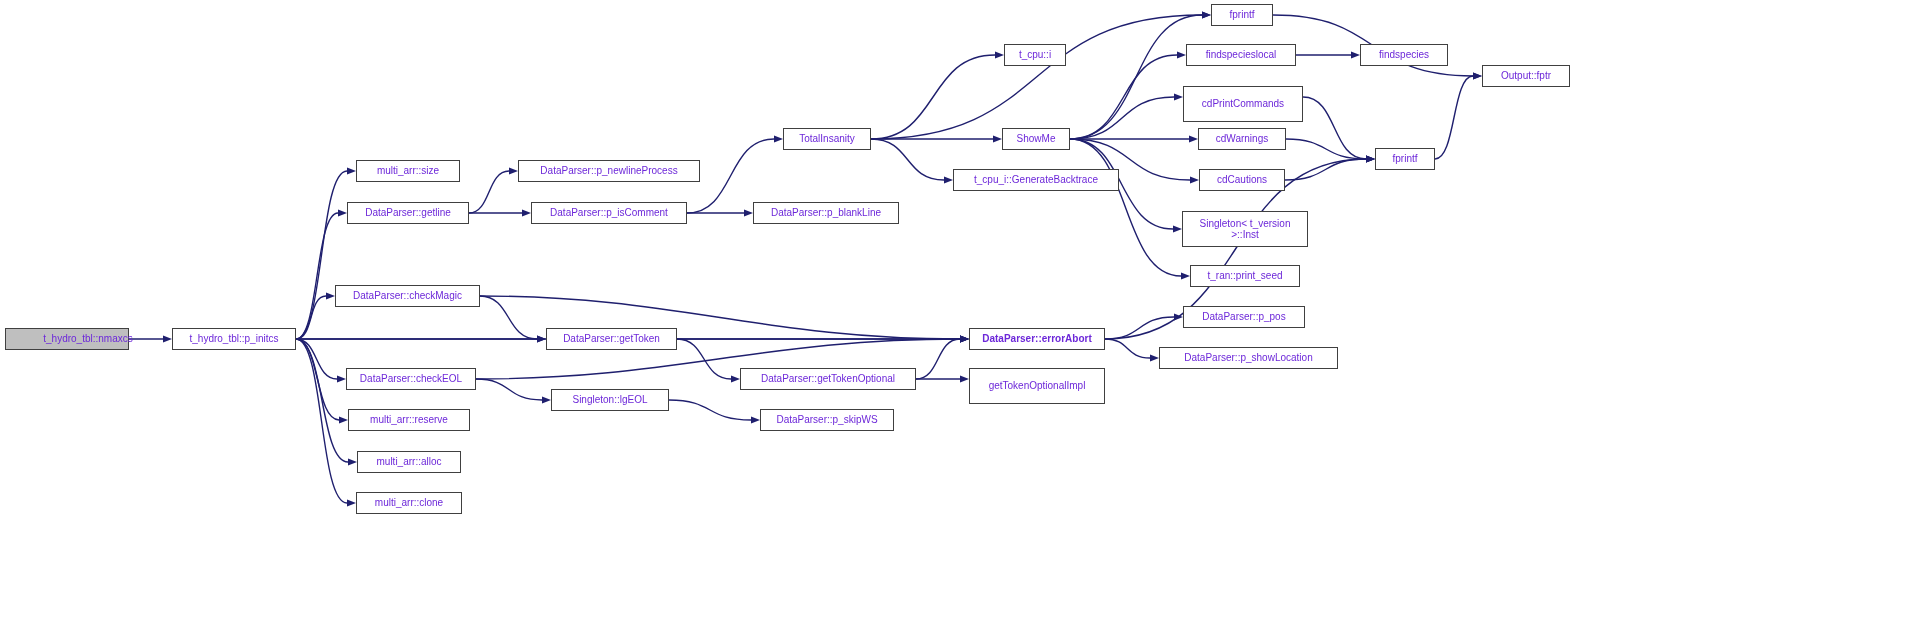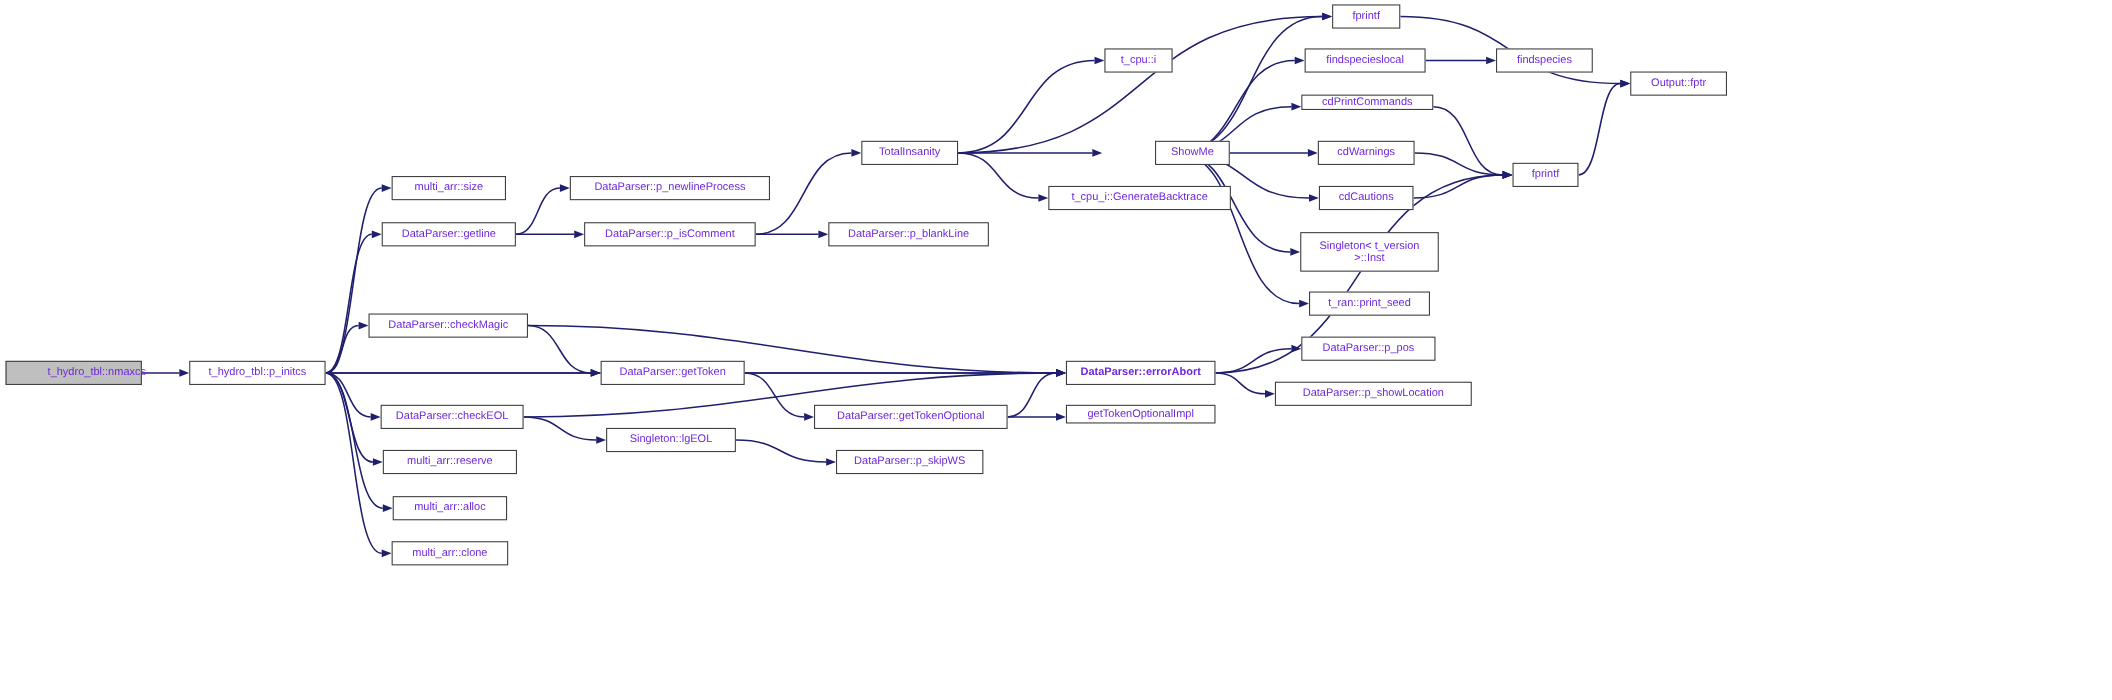--- a/index.html
+++ b/index.html
@@ -154,32 +154,32 @@
       <div class="node" style="left: 753px; top: 202px; width: 146px; height: 22px;">DataParser::p_blankLine</div>
       <div class="node" style="left: 335px; top: 285px; width: 145px; height: 22px;">DataParser::checkMagic</div>
       <div class="node" style="left: 546px; top: 328px; width: 131px; height: 22px;">DataParser::getToken</div>
       <div class="node" style="left: 346px; top: 368px; width: 130px; height: 22px;">DataParser::checkEOL</div>
       <div class="node" style="left: 348px; top: 409px; width: 122px; height: 22px;">multi_arr::reserve</div>
       <div class="node" style="left: 357px; top: 451px; width: 104px; height: 22px;">multi_arr::alloc</div>
       <div class="node" style="left: 356px; top: 492px; width: 106px; height: 22px;">multi_arr::clone</div>
       <div class="node" style="left: 551px; top: 389px; width: 118px; height: 22px;">Singleton::lgEOL</div>
       <div class="node" style="left: 760px; top: 409px; width: 134px; height: 22px;">DataParser::p_skipWS</div>
       <div class="node" style="left: 740px; top: 368px; width: 176px; height: 22px;">DataParser::getTokenOptional</div>
-      <div class="node" style="left: 969px; top: 368px; width: 136px; height: 17px;">getTokenOptionalImpl</div>
+      <div class="node" style="left: 969px; top: 368px; width: 136px; height: 36px;">getTokenOptionalImpl</div>
       <div class="node" style="left: 969px; top: 328px; width: 136px; height: 22px; font-weight: bold;">DataParser::errorAbort</div>
       <div class="node" style="left: 1183px; top: 306px; width: 122px; height: 22px;">DataParser::p_pos</div>
       <div class="node" style="left: 1159px; top: 347px; width: 179px; height: 22px;">DataParser::p_showLocation</div>
       <div class="node" style="left: 783px; top: 128px; width: 88px; height: 22px;">TotalInsanity</div>
       <div class="node" style="left: 1004px; top: 44px; width: 62px; height: 22px;">t_cpu::i</div>
-      <div class="node" style="left: 1002px; top: 128px; width: 68px; height: 22px; margin-left: 48px;">ShowMe</div>
+      <div class="node" style="left: 1002px; top: 128px; width: 68px; height: 22px;">ShowMe</div>
       <div class="node" style="left: 953px; top: 169px; width: 166px; height: 22px;">t_cpu_i::GenerateBacktrace</div>
       <div class="node" style="left: 1211px; top: 4px; width: 62px; height: 22px;">fprintf</div>
       <div class="node" style="left: 1186px; top: 44px; width: 110px; height: 22px;">findspecieslocal</div>
       <div class="node" style="left: 1360px; top: 44px; width: 88px; height: 22px;">findspecies</div>
-      <div class="node" style="left: 1183px; top: 86px; width: 120px; height: 14px;">cdPrintCommands</div>
+      <div class="node" style="left: 1183px; top: 86px; width: 120px; height: 36px;">cdPrintCommands</div>
       <div class="node" style="left: 1198px; top: 128px; width: 88px; height: 22px;">cdWarnings</div>
       <div class="node" style="left: 1199px; top: 169px; width: 86px; height: 22px;">cdCautions</div>
       <div class="node" style="left: 1182px; top: 211px; width: 126px; height: 36px;">Singleton&lt; t_version
 &gt;::Inst</div>
       <div class="node" style="left: 1190px; top: 265px; width: 110px; height: 22px;">t_ran::print_seed</div>
       <div class="node" style="left: 1375px; top: 148px; width: 60px; height: 22px;">fprintf</div>
       <div class="node" style="left: 1482px; top: 65px; width: 88px; height: 22px;">Output::fptr</div>
     </div>
 </div>
 

